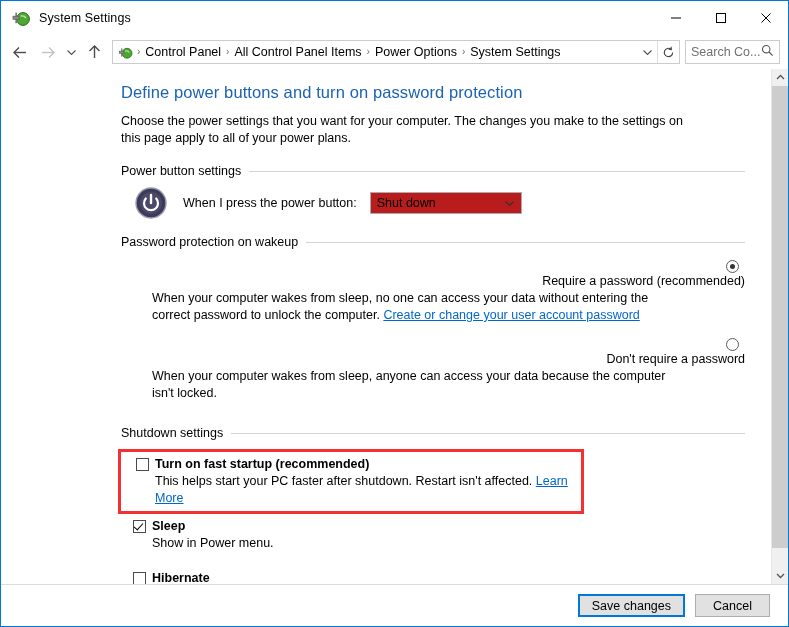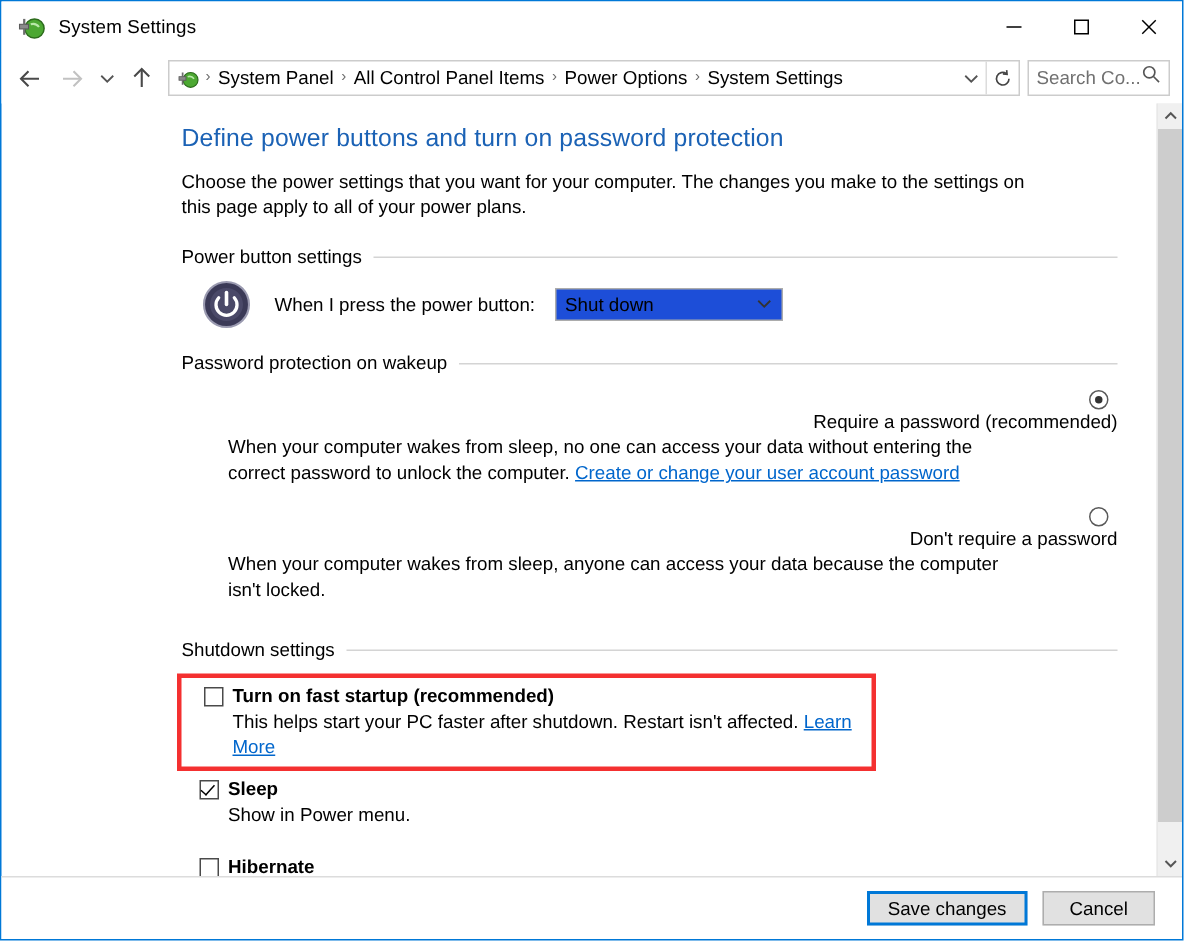--- a/index.html
+++ b/index.html
@@ -191,21 +191,21 @@
   .power-label {
     font-size: 12.5px;
     color: #000000;
     margin-left: 16px;
     margin-right: 13px;
     white-space: nowrap;
   }
   .combobox {
     width: 152px;
     height: 22px;
-    background: #1d4ed8;
+    background: #b91c1c;
     border: 1px solid #acacac;
     display: flex;
     align-items: center;
     padding: 0 6px;
   }
   .combo-value {
     flex: 1 1 auto;
     font-size: 12.5px;
     color: #000000;
   }
@@ -414,21 +414,21 @@
         <svg width="17" height="17" viewBox="0 0 22 22">
           <circle cx="13" cy="12" r="6.4" fill="#4ca832" stroke="#2c6b1c" stroke-width="1"></circle>
           <path d="M10.5 9.2 A5 5 0 0 1 16 11" fill="none" stroke="#b8e8a8" stroke-width="1.4"></path>
           <rect x="3" y="9.2" width="6" height="3.1" fill="#8a8a8a" stroke="#5a5a5a" stroke-width="0.7"></rect>
           <rect x="5.4" y="5.6" width="1.5" height="4" fill="#6e6e6e"></rect>
           <rect x="5.4" y="12.2" width="1.5" height="4" fill="#6e6e6e"></rect>
         </svg>
       </span>
       <div class="crumbs">
         <span class="crumb-sep">›</span>
-        <span class="crumb">System Panel</span>
+        <span class="crumb">Control Panel</span>
         <span class="crumb-sep">›</span>
         <span class="crumb">All Control Panel Items</span>
         <span class="crumb-sep">›</span>
         <span class="crumb">Power Options</span>
         <span class="crumb-sep">›</span>
         <span class="crumb">System Settings</span>
       </div>
       <span class="addr-drop">
         <svg width="11" height="9" viewBox="0 0 11 9">
             <polyline points="1.5,2.5 5.5,6.5 9.5,2.5" fill="none" stroke="#555" stroke-width="1.2"></polyline>

